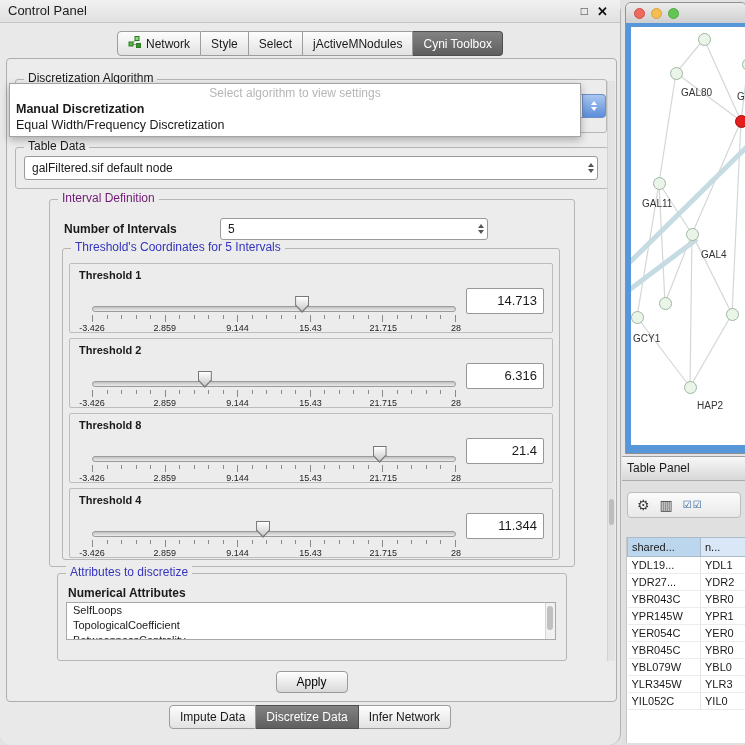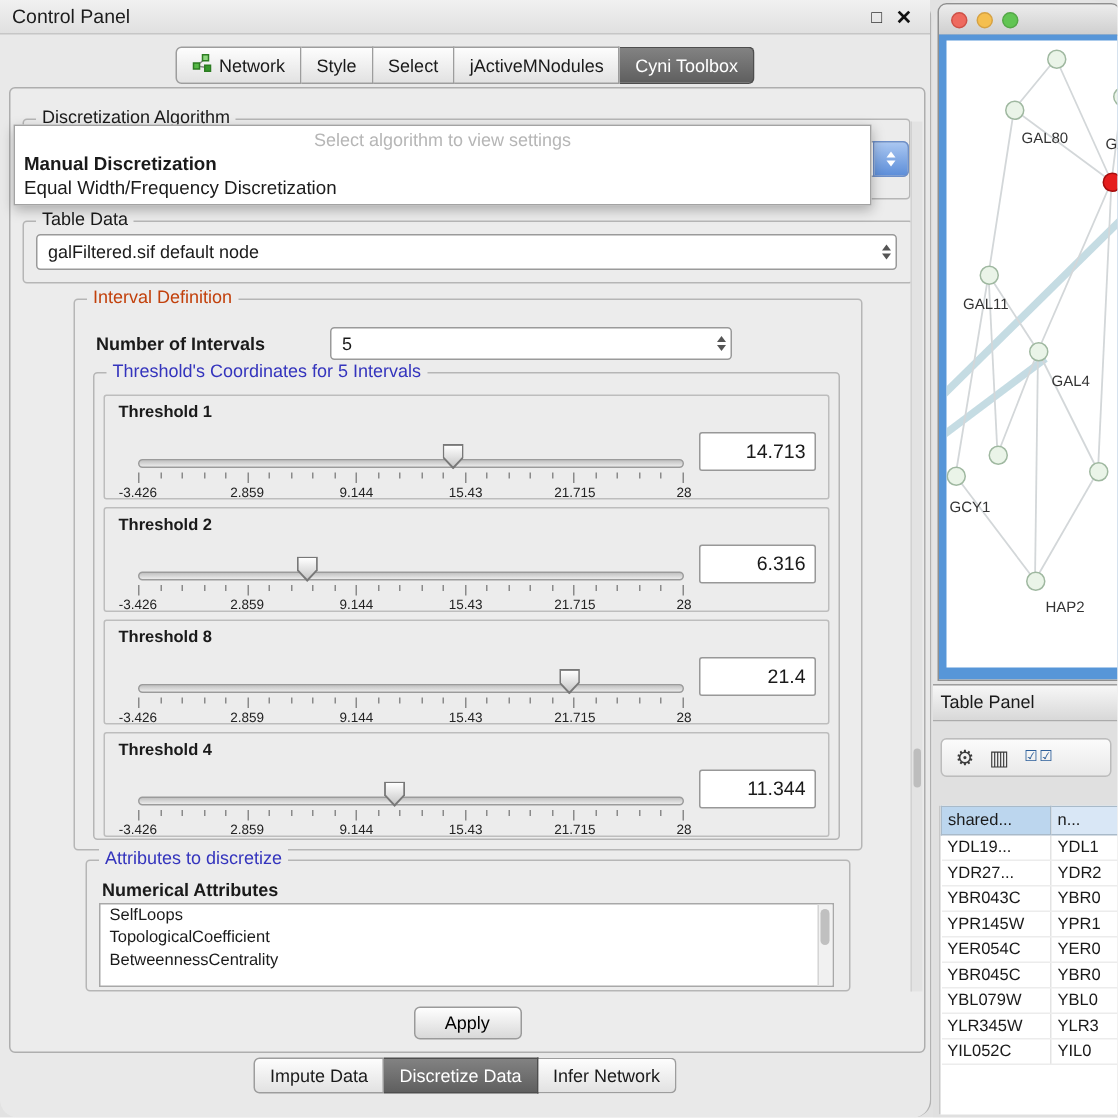--- a/index.html
+++ b/index.html
@@ -18,21 +18,21 @@
   .tab:first-child{border-left:1px solid #9d9d9d;border-radius:4px 0 0 4px;text-align:right;}
   .tab:last-child{border-radius:0 4px 4px 0;}
   .tab.sel{background:linear-gradient(#828282,#5f5f5f);color:#fff;border-color:#4e4e4e;}
 
   .cp-body{position:absolute;left:6px;top:58px;width:609px;height:642px;background:#ececec;border:1px solid #aeaeae;border-radius:4px;}
   .cp-scroll{position:absolute;right:1px;top:22px;bottom:40px;width:7px;background:#e3e3e3;border-left:1px solid #d2d2d2;}
   .cp-scroll .sthumb{position:absolute;left:1px;top:72%;width:5px;height:26px;background:#bdbdbd;border-radius:3px;}
 
   .group{position:absolute;border:1px solid #b6b6b6;border-radius:3px;}
   .glabel{position:absolute;top:-9px;left:8px;background:#ececec;padding:0 4px;font-size:12px;white-space:nowrap;}
-  .glabel.green{color:#c2410c;}
+  .glabel.green{color:#701a75;}
   .glabel.blue{color:#3434bd;}
 
   
   .algo-group{left:8px;top:20px;width:590px;height:52px;}
   .algo-combo{position:absolute;left:10px;top:14px;width:580px;height:24px;background:#fff;border:1px solid #98a4b4;border-radius:4px;box-sizing:border-box;}
   .algo-cap{position:absolute;right:-1px;top:-1px;bottom:-1px;width:22px;background:linear-gradient(#aac7f1,#5d8ed9);border:1px solid #6d8fc9;border-radius:0 4px 4px 0;display:flex;flex-direction:column;align-items:center;justify-content:center;gap:2px;}
   .tri-up{width:0;height:0;border-left:3px solid transparent;border-right:3px solid transparent;border-bottom:4px solid #fff;}
   .tri-dn{width:0;height:0;border-left:3px solid transparent;border-right:3px solid transparent;border-top:4px solid #fff;}
 
   .dropdown{position:absolute;left:2px;top:24px;width:570px;height:52px;background:#fff;border:1px solid #a3a3a3;box-shadow:0 3px 8px rgba(0,0,0,.28);z-index:10;}
@@ -64,21 +64,21 @@
   .ticks{position:absolute;left:0;right:0;top:25px;height:7px;display:flex;justify-content:space-between;align-items:flex-start;}
   .tick{display:block;width:1px;height:4px;background:#8a8a8a;}
   .tick.major{height:7px;}
   .scale{position:absolute;left:0;right:0;top:33px;height:10px;font-size:9px;color:#222;}
   .sl{position:absolute;transform:translateX(-50%);white-space:nowrap;}
   .thr-val{position:absolute;right:8px;top:24px;width:78px;height:26px;background:#fff;border:1px solid #989898;border-radius:2px;box-sizing:border-box;font-size:13px;line-height:24px;text-align:right;padding-right:6px;}
 
   
   .attr-group{left:50px;top:514px;width:508px;height:86px;}
   .attr-title{position:absolute;left:10px;top:12px;font-size:12px;font-weight:bold;}
-  .attr-list{position:absolute;left:8px;top:28px;width:490px;height:56px;background:#fff;border:1px solid #a8a8a8;overflow:hidden;box-sizing:border-box;}
+  .attr-list{position:absolute;left:8px;top:28px;width:490px;height:38px;background:#fff;border:1px solid #a8a8a8;overflow:hidden;box-sizing:border-box;}
   .attr-item{font-size:11px;line-height:15px;padding-left:6px;white-space:nowrap;}
   .attr-sb{position:absolute;right:0;top:0;bottom:0;width:9px;background:#f1f1f1;border-left:1px solid #d5d5d5;}
   .attr-sb .sthumb{position:absolute;left:1px;top:3px;width:6px;height:24px;background:#c0c0c0;border-radius:3px;}
 
   .apply{position:absolute;left:50%;transform:translateX(-50%);top:612px;width:72px;height:22px;background:linear-gradient(#fefefe,#d9d9d9);border:1px solid #9a9a9a;border-radius:4px;font-size:12px;font-family:"Liberation Sans",sans-serif;line-height:18px;}
 
   .cp-btabs{position:absolute;top:705px;left:0;width:620px;display:flex;justify-content:center;}
 
   
   .right{position:absolute;left:622px;top:0;width:123px;height:745px;background:#e4e4e4;border-radius:19px;}

